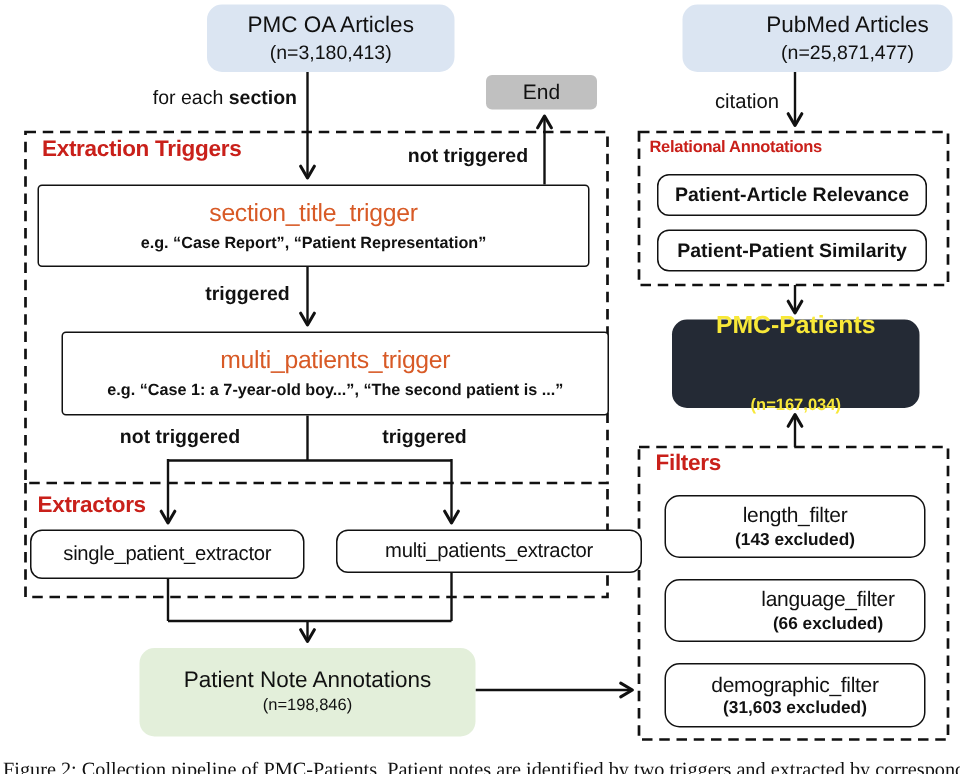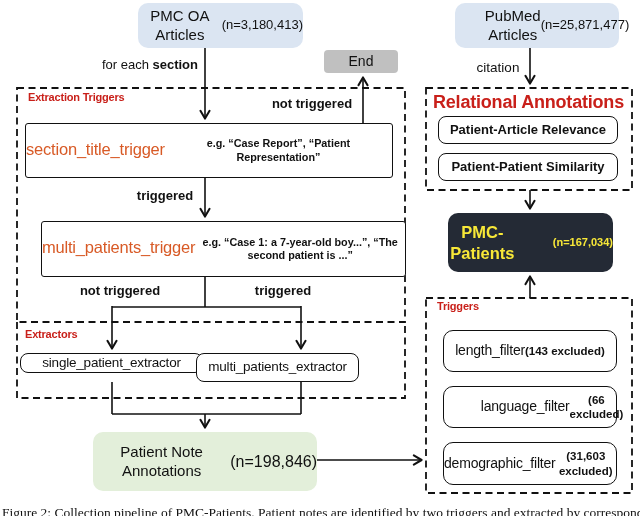--- a/index.html
+++ b/index.html
@@ -3,41 +3,41 @@
 <meta charset="utf-8">
 <style>
   html,body{margin:0;padding:0;background:#fff;}
   .stage{
     position:relative;width:640px;height:516px;overflow:hidden;background:#fff;
     font-family:"Liberation Sans",sans-serif;color:#111;
   }
   .stage svg.connectors{position:absolute;left:0;top:0;}
   .abs{position:absolute;box-sizing:border-box;}
   .node{
-    display:flex;flex-direction:row;justify-content:center;align-items:center;
+    display:flex;flex-direction:column;justify-content:center;align-items:center;
     text-align:center;line-height:1.25;
   }
   .fill{border-radius:10px;}
   .outline{background:#fff;border:1.6px solid #111;}
   .src{background:var(--source-box,#dbe5f2);}
   .src .t1{font-size:15px;}
   .src .t2{font-size:13px;}
   .endbox{background:var(--end-box,#c0c0c0);border-radius:4px;font-size:14px;}
   .trigger{border-radius:3px;}
   .trigger .tname{font-size:16.5px;color:var(--trigger-name,#d85a26);margin-bottom:3px;letter-spacing:-0.2px;}
   .trigger .texample{font-size:10.8px;font-weight:bold;}
   .extractor{border-radius:8px;font-size:13.5px;letter-spacing:-0.2px;}
   .cand{background:var(--candidates-box,#e3efda);}
   .cand .t1{font-size:15px;}
-  .cand .t2{font-size:16px;}
+  .cand .t2{font-size:11px;}
   .dataset{background:var(--dataset-box,#242a35);color:var(--dataset-text,#f8e838);gap:36px;}
   .dataset .t1{font-size:16.5px;font-weight:bold;}
   .dataset .t2{font-size:11px;font-weight:bold;}
-  .gtitle{font-weight:bold;color:var(--group-title,#c9201a);font-size:11px;letter-spacing:-0.2px;}
-  .gtitle.sm{font-size:18px;}
+  .gtitle{font-weight:bold;color:var(--group-title,#c9201a);font-size:15px;letter-spacing:-0.2px;}
+  .gtitle.sm{font-size:11px;}
   .elabel{font-size:13px;font-weight:600;text-align:center;}
   .elabel.plain{font-weight:400;font-size:13.5px;}
   .annot{border-radius:8px;font-size:13px;font-weight:600;}
   .filterbox{border-radius:10px;}
   .filterbox .fname{font-size:14px;letter-spacing:-0.2px;}
   .filterbox .fex{font-size:11.5px;font-weight:bold;}
   .caption{font-family:"Liberation Serif",serif;font-size:13.5px;white-space:nowrap;}
 </style>
 </head>
 <body>
@@ -73,21 +73,21 @@
       <line x1="530" y1="190" x2="530" y2="208" marker-end="url(#arr)"></line>
       <line x1="530" y1="298" x2="530" y2="277" marker-end="url(#arr)"></line>
     </g>
   </svg>
 
   <div class="abs node fill src" style="left:138px;top:3px;width:165px;height:45px;">
     <div class="t1">PMC OA Articles</div>
     <div class="t2">(n=3,180,413)</div>
   </div>
 
-  <div class="abs node fill src" style="left:455px;top:3px;width:164px;height:45px;padding-left:40px;">
+  <div class="abs node fill src" style="left:455px;top:3px;width:180px;height:45px;padding-left:40px;">
     <div class="t1">PubMed Articles</div>
     <div class="t2">(n=25,871,477)</div>
   </div>
 
   <div class="abs elabel" style="left:58px;top:57px;width:140px;text-align:right;"><span style="font-weight:400;">for each </span><span style="font-weight:800;">section</span></div>
 
   <div class="abs node endbox" style="left:324px;top:50px;width:74px;height:23px;">
     <span>End</span>
   </div>
 
@@ -107,38 +107,38 @@
   <div class="abs node outline trigger" style="left:25px;top:221px;width:365px;height:56px;margin-left:16px;">
     <div class="tname">multi_patients_trigger</div>
     <div class="texample">e.g. “Case 1: a 7-year-old boy...”, “The second patient is ...”</div>
   </div>
 
   <div class="abs elabel" style="left:70px;top:283px;width:100px;">not triggered</div>
   <div class="abs elabel" style="left:233px;top:283px;width:100px;">triggered</div>
 
   <div class="abs gtitle" style="left:25px;top:328px;">Extractors</div>
 
-  <div class="abs node outline extractor" style="left:20px;top:353px;width:183px;height:20px;">single_patient_extractor</div>
-  <div class="abs node outline extractor" style="left:196px;top:353px;width:163px;height:29px;">multi_patients_extractor</div>
+  <div class="abs node outline extractor" style="left:20px;top:353px;width:183px;height:33px;">single_patient_extractor</div>
+  <div class="abs node outline extractor" style="left:224px;top:353px;width:204px;height:29px;">multi_patients_extractor</div>
 
   <div class="abs node fill cand" style="left:93px;top:432px;width:224px;height:59px;">
     <div class="t1">Patient Note Annotations</div>
     <div class="t2">(n=198,846)</div>
   </div>
 
   <div class="abs gtitle sm" style="left:433px;top:92px;">Relational Annotations</div>
   <div class="abs node outline annot" style="left:438px;top:116px;width:180px;height:28px;">Patient-Article Relevance</div>
   <div class="abs node outline annot" style="left:438px;top:153px;width:180px;height:28px;">Patient-Patient Similarity</div>
 
   <div class="abs node fill dataset" style="left:448px;top:213px;width:165px;height:59px;">
     <div class="t1">PMC-Patients</div>
     <div class="t2">(n=167,034)</div>
   </div>
 
-  <div class="abs gtitle" style="left:437px;top:300px;">Triggers</div>
+  <div class="abs gtitle" style="left:437px;top:300px;">Filters</div>
 
   <div class="abs node outline filterbox" style="left:443px;top:330px;width:174px;height:42px;">
     <div class="fname">length_filter</div>
     <div class="fex">(143 excluded)</div>
   </div>
   <div class="abs node outline filterbox" style="left:443px;top:386px;width:174px;height:42px;padding-left:44px;">
     <div class="fname">language_filter</div>
     <div class="fex">(66 excluded)</div>
   </div>
   <div class="abs node outline filterbox" style="left:443px;top:442px;width:174px;height:43px;">

